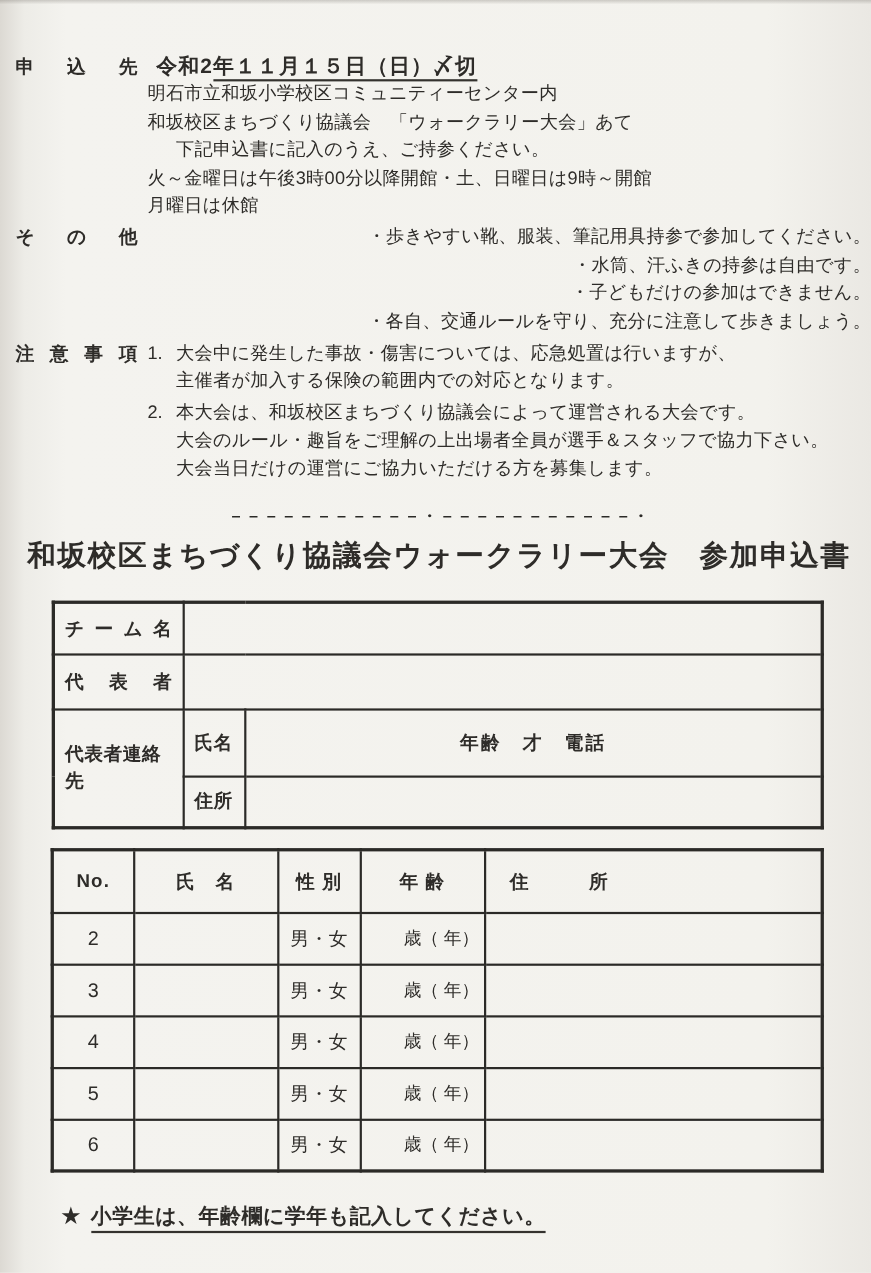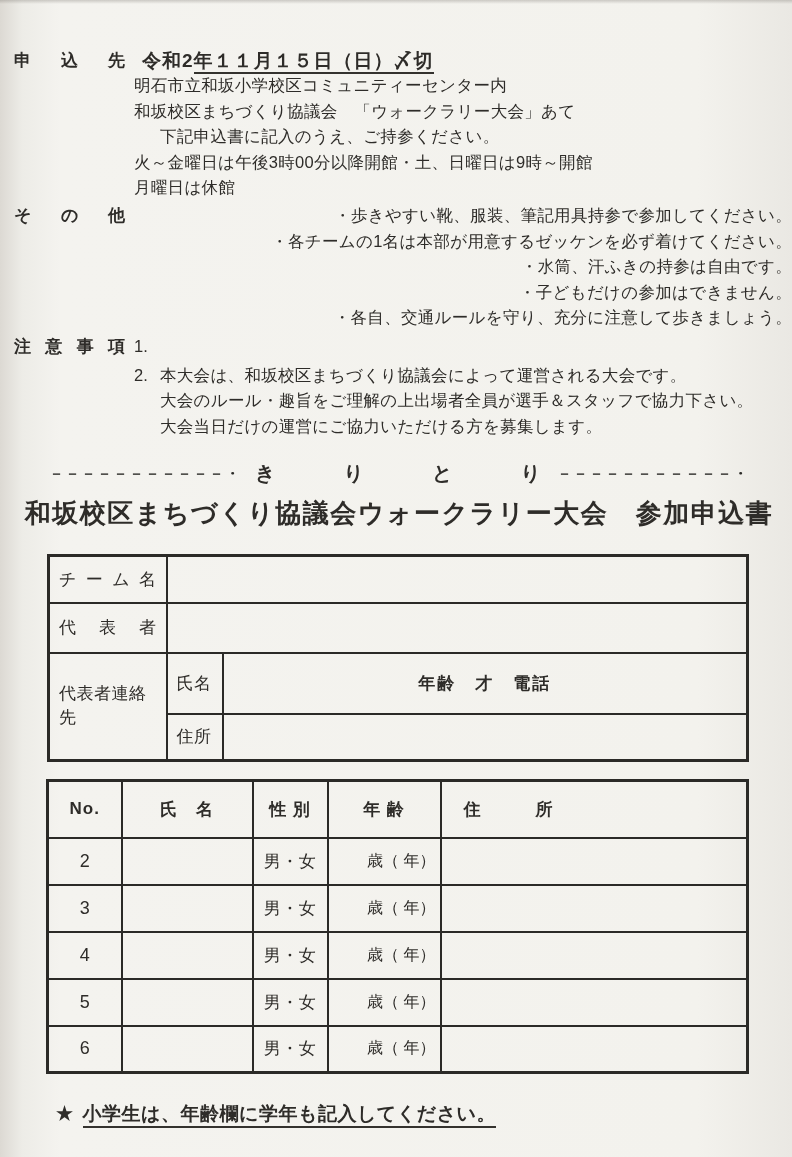--- a/index.html
+++ b/index.html
@@ -51,21 +51,21 @@
     width: 770px;
     text-align: center;
     font-size: 26px; font-weight: bold; letter-spacing: 1.5px;
     white-space: nowrap;
   }
 
   
   table { border-collapse: collapse; background: transparent; }
   td { border: 2px solid #2b2a27; font-size: 17px; vertical-align: middle; }
   .team-table { margin: 23px 0 0 33px; width: 702px; border: 3px solid #2b2a27; }
-  .team-table .lbl { font-weight: 400; padding: 0 9px; letter-spacing: .5px; }
+  .team-table .lbl { font-weight: 700; padding: 0 9px; letter-spacing: .5px; }
   .lbl-justify { text-align: justify; text-align-last: justify; }
   .contact-lbl { line-height: 24px; }
   .hint-cell { text-align: center; font-weight: 600; letter-spacing: 2px; }
 
   .members-table { margin: 17px 0 0 32px; width: 703px; border: 3px solid #2b2a27; }
   .members-table .hdr { font-weight: 600; text-align: center; letter-spacing: 1px; }
   .members-table .hdr-addr { text-align: left; padding-left: 22px; }
   .member-no { text-align: center; font-size: 18px; }
   .member-gender { text-align: center; letter-spacing: .5px; }
   .member-age { text-align: right; padding-right: 4px; font-size: 16px; }
@@ -87,47 +87,49 @@
       <div class="line indent">下記申込書に記入のうえ、ご持参ください。</div>
       <div class="line">火～金曜日は午後3時00分以降開館・土、日曜日は9時～開館</div>
       <div class="line">月曜日は休館</div>
     </div>
   </div>
 
   <div class="section" style="margin-top:3px;">
     <div class="sec-label">その他</div>
     <div class="bullets">
       <div class="line">・歩きやすい靴、服装、筆記用具持参で参加してください。</div>
-      <div class="line">・各チームの1名は本部が用意するゼッケンを必ず着けてください。</div>
       <div class="line">・水筒、汗ふきの持参は自由です。</div>
       <div class="line">・子どもだけの参加はできません。</div>
       <div class="line">・各自、交通ルールを守り、充分に注意して歩きましょう。</div>
     </div>
   </div>
 
   <div class="section" style="margin-top:4px;">
     <div class="sec-label">注意事項</div>
     <div>
       <div class="notice-item">
         <span class="notice-num">1.</span>
+        <div>
+          <div class="line">大会中に発生した事故・傷害については、応急処置は行いますが、</div>
+          <div class="line">主催者が加入する保険の範囲内での対応となります。</div>
+        </div>
       </div>
       <div class="notice-item" style="margin-top:3px;">
         <span class="notice-num">2.</span>
         <div>
           <div class="line">本大会は、和坂校区まちづくり協議会によって運営される大会です。</div>
           <div class="line">大会のルール・趣旨をご理解の上出場者全員が選手＆スタッフで協力下さい。</div>
           <div class="line">大会当日だけの運営にご協力いただける方を募集します。</div>
         </div>
       </div>
     </div>
   </div>
 
   <div class="cutline">
     <span class="dashes">－－－－－－－－－－－・</span>
-    <span class="cut-text">き　　　り　　　と　　　り</span>
     <span class="dashes">－－－－－－－－－－－・</span>
   </div>
 
   <div class="form-title">和坂校区まちづくり協議会ウォークラリー大会　参加申込書</div>
 
   <table class="team-table">
     <colgroup>
         <col style="width:118px;">
         <col style="width:56px;">
         <col>

